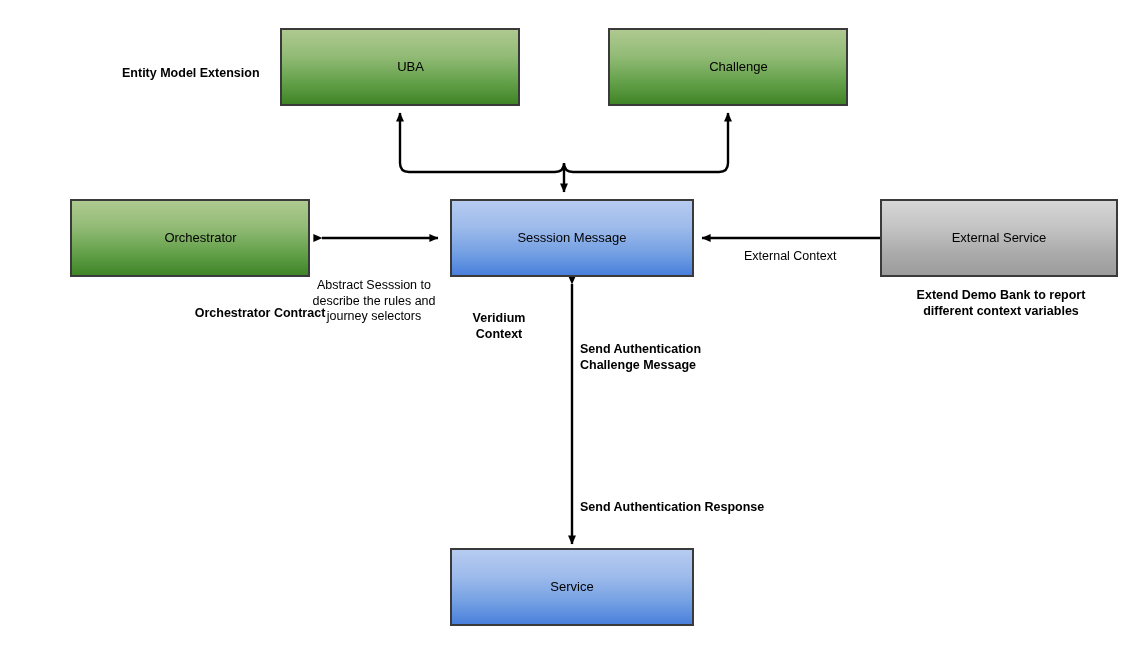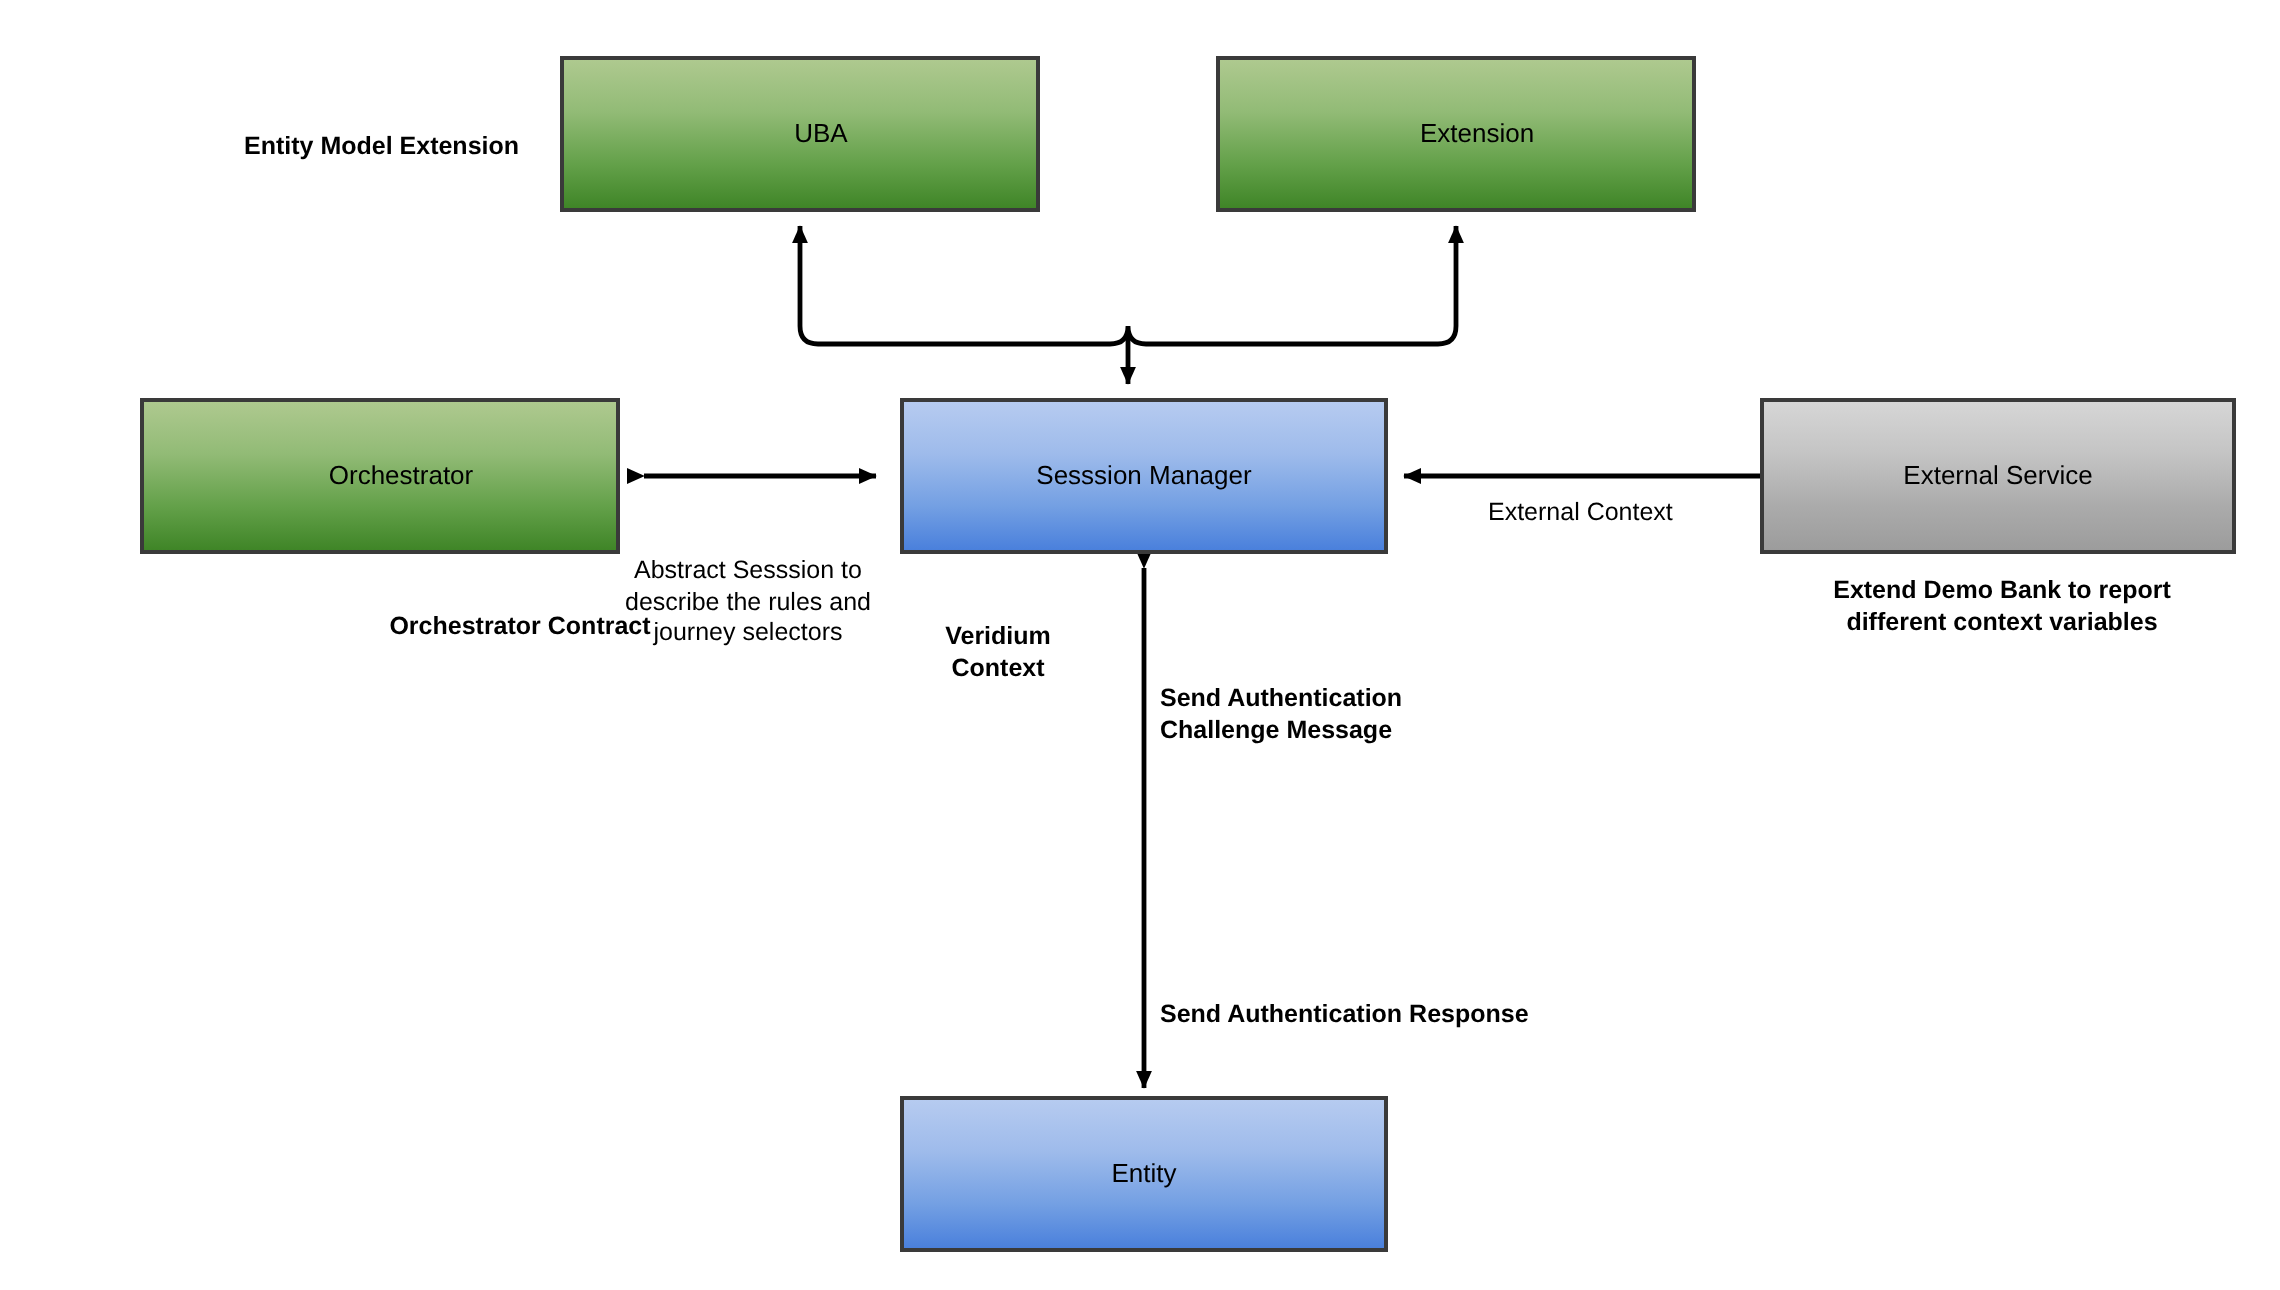--- a/index.html
+++ b/index.html
@@ -99,37 +99,37 @@
     <g>
       <line x1="572" y1="284" x2="572" y2="544" stroke="#000000" stroke-width="2.4" marker-start="url(#arrow)" marker-end="url(#arrow)"></line>
     </g>
   </svg>
 
   <div class="node green" style="left:280px; top:28px; width:240px; height:78px;">
     <span>UBA</span>
   </div>
 
   <div class="node green" style="left:608px; top:28px; width:240px; height:78px;">
-    <span>Extension</span>
+    <span>Challenge</span>
   </div>
 
   <div class="node green" style="left:70px; top:199px; width:240px; height:78px;">
     <span>Orchestrator</span>
   </div>
 
   <div class="node blue" style="left:450px; top:199px; width:244px; height:78px;">
-    <span>Sesssion Manager</span>
+    <span>Sesssion Message</span>
   </div>
 
   <div class="node gray" style="left:880px; top:199px; width:238px; height:78px;text-align:center;">
     <span>External Service</span>
   </div>
 
   <div class="node blue" style="left:450px; top:548px; width:244px; height:78px;">
-    <span>Entity</span>
+    <span>Service</span>
   </div>
 
   <div class="note bold ta-left" style="left:122px; top:66px; width:200px;">Entity Model Extension</div>
 
   <div class="note bold ta-center" style="left:148px; top:306px; width:224px;">Orchestrator Contract</div>
 
   <div class="note plain ta-center" style="left:306px; top:278px; width:136px;">Abstract Sesssion to
 describe the rules and
 journey selectors</div>
 

